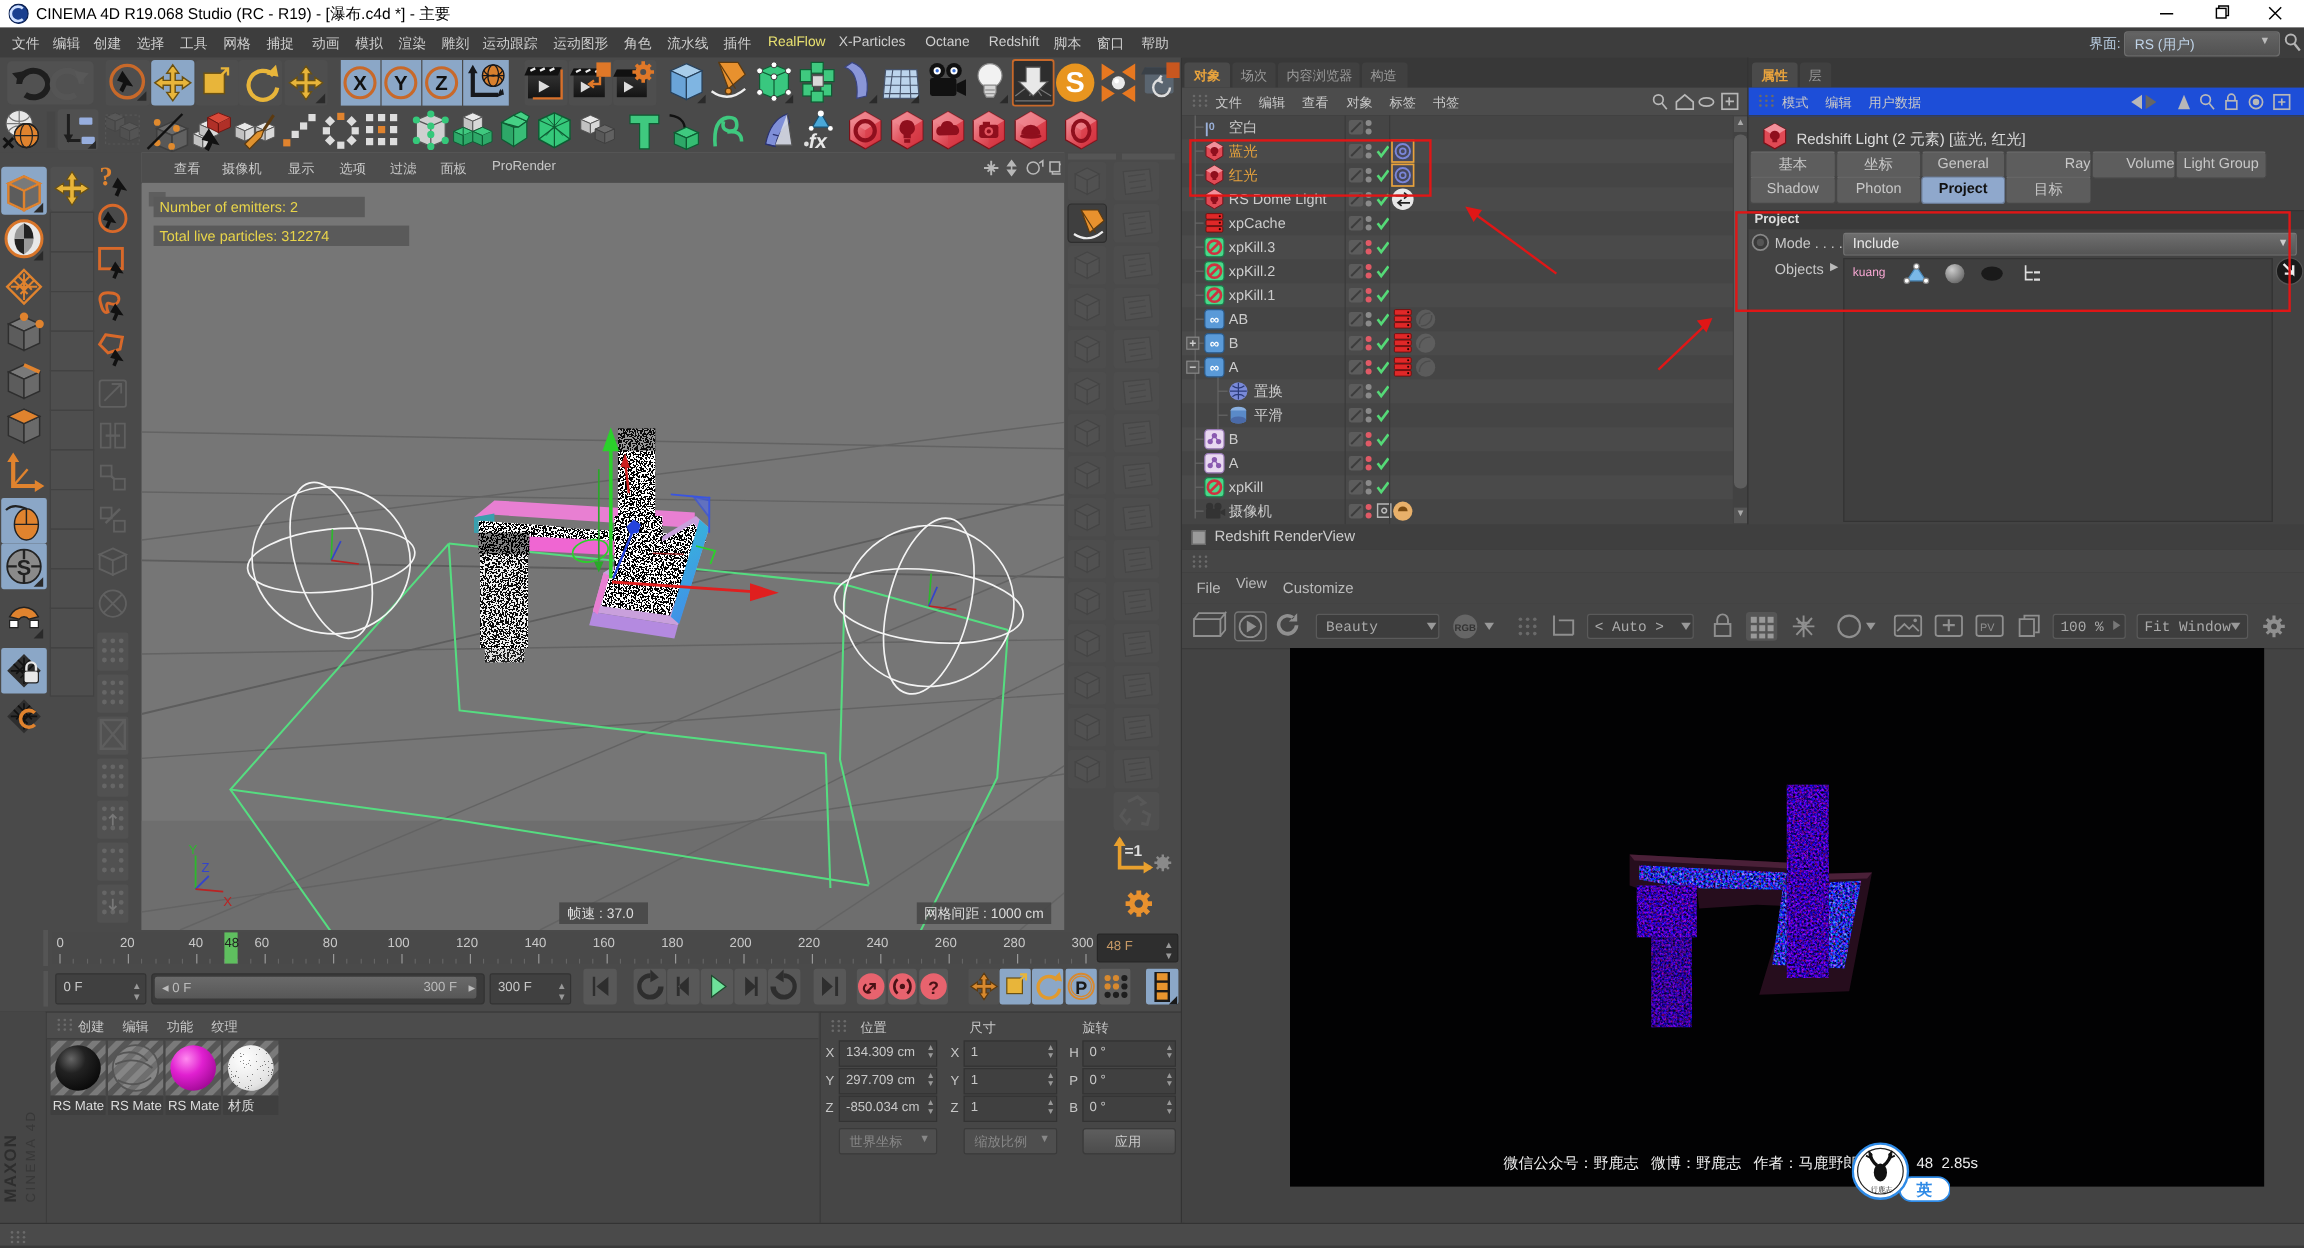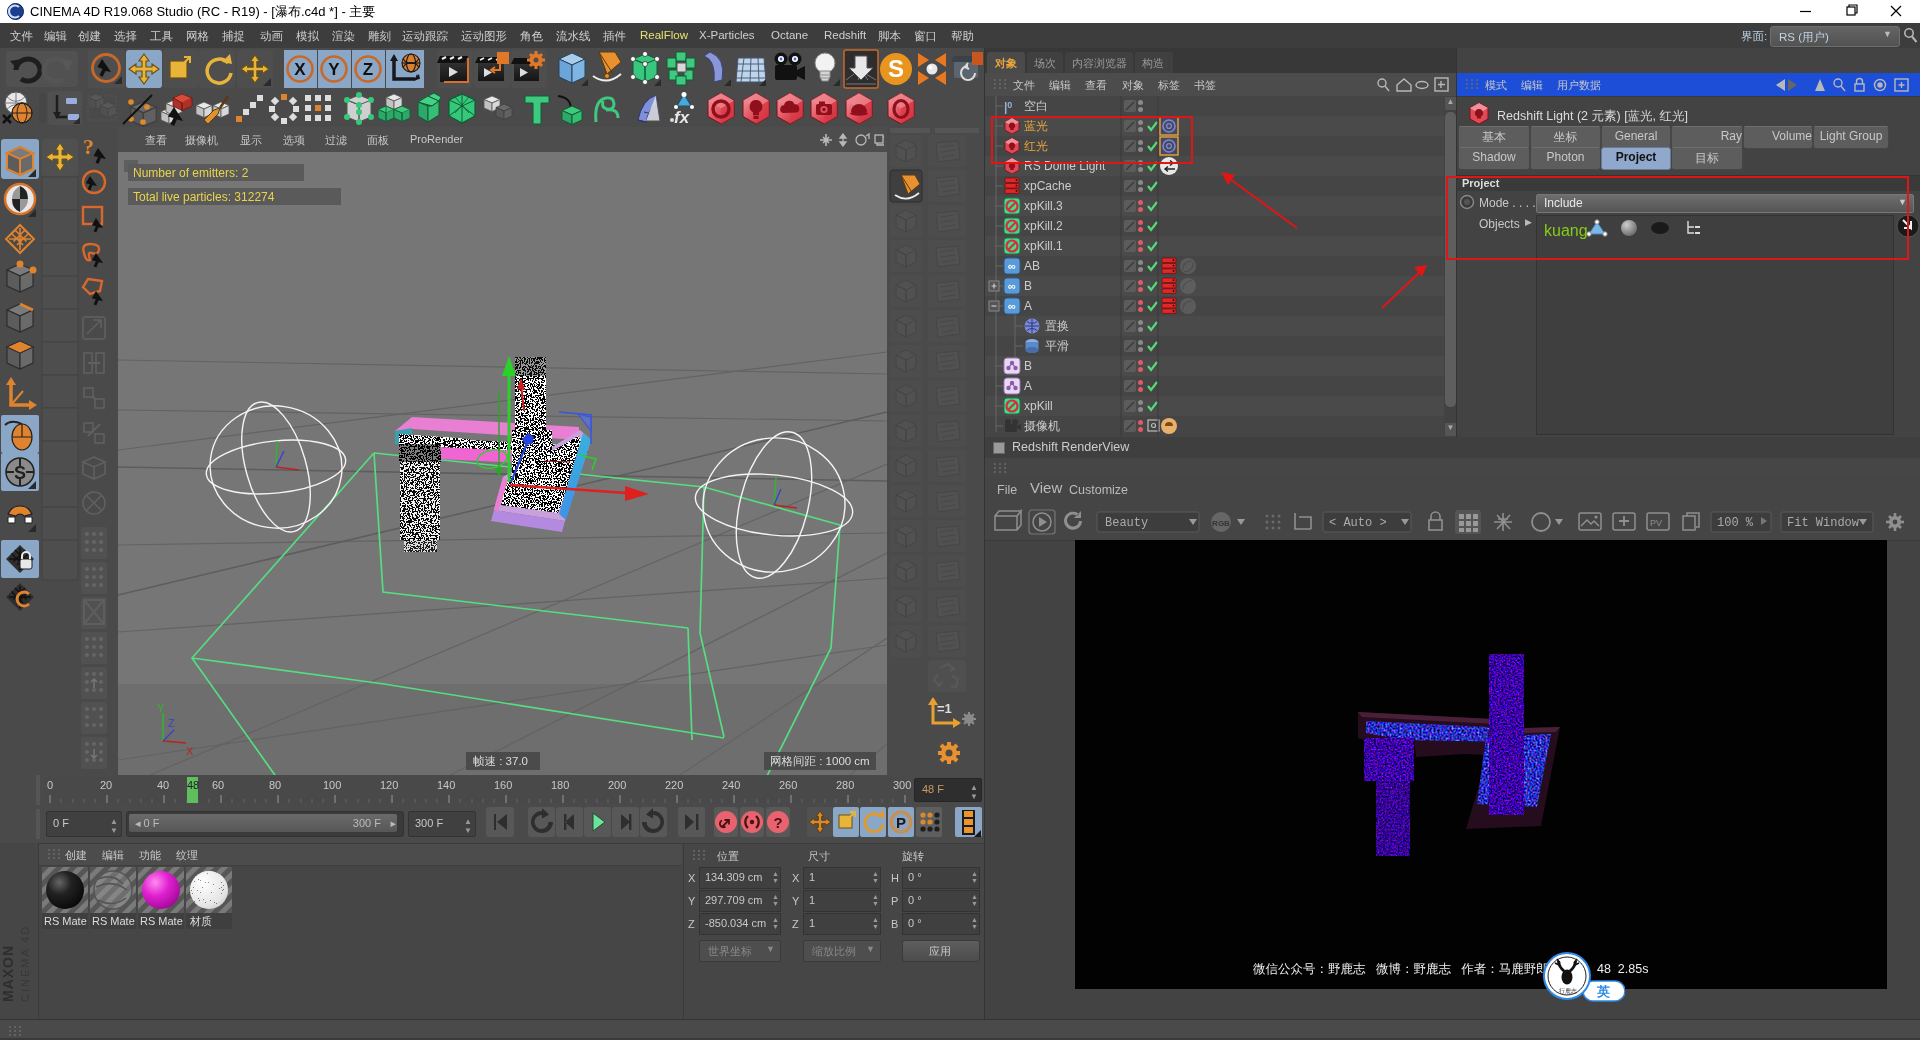--- a/index.html
+++ b/index.html
@@ -1625,20 +1625,28 @@
  </svg>
 
  <div class="ab" style="left:459px;top:48px;width:13px;height:341px;background:#424242;">
   <div class="ab" style="left:1px;top:1px;width:11px;height:13px;background:#555;color:#aaa;font-size:8px;text-align:center">▲</div>
   <div class="ab" style="left:1px;top:16px;width:11px;height:295px;background:#5e5e5e;border-radius:5px;"></div>
   <div class="ab" style="left:1px;top:327px;width:11px;height:13px;background:#555;color:#aaa;font-size:8px;text-align:center">▼</div>
  </div>
 </div>
 
 <div class="ab" id="attrs" style="left:1457px;top:48px;width:463px;height:389px;background:#434343;">
+ <div class="ab" style="left:0;top:0;width:463px;height:25px;background:#383838;">
+  <div class="ab" style="left:3px;top:4px;width:38px;height:21px;background:#4a4a4a;border-radius:3px 3px 0 0">
+          <span class="txt" style="left:8px;top:4px;color:#e8a33d;font-weight:bold">属性</span>
+        </div>
+  <div class="ab" style="left:43px;top:4px;width:26px;height:21px;background:#404040;border-radius:3px 3px 0 0">
+          <span class="txt" style="left:7px;top:4px;color:#999">层</span>
+        </div>
+ </div>
  <div class="ab" style="left:0;top:25px;width:463px;height:23px;background:#1d4ed8;border-bottom:1px solid #3a3a3a">
   <svg class="ab" style="left:8px;top:5px" width="14" height="12">
           <g fill="#6a6a6a">
             <circle cx="2" cy="2" r="1.1"></circle>
             <circle cx="7" cy="2" r="1.1"></circle>
             <circle cx="12" cy="2" r="1.1"></circle>
             <circle cx="2" cy="6" r="1.1"></circle>
             <circle cx="7" cy="6" r="1.1"></circle>
             <circle cx="12" cy="6" r="1.1"></circle>
             <circle cx="2" cy="10" r="1.1"></circle>
@@ -1700,21 +1708,21 @@
       </svg>
  <span class="txt" style="left:22px;top:148px;font-size:12px">Mode . . . .</span>
  <div class="ab" style="left:79px;top:146px;width:376px;height:17px;background:linear-gradient(#6e6e6e,#555);border:1px solid #777;border-radius:2px;">
         <span class="txt" style="left:7px;top:1px;font-size:12px;color:#e8e8e8">Include</span>
   <span class="txt" style="right:6px;top:2px;color:#ccc;font-size:9px">▼</span>
  </div>
 
  <span class="txt" style="left:22px;top:169px;font-size:12px">Objects</span>
  <span class="txt" style="left:68px;top:169px;font-size:9px;color:#bbb">▶</span>
  <div class="ab" style="left:79px;top:167px;width:356px;height:218px;background:#3f3f3f;border:1px solid #333;">
-  <span class="txt" style="left:7px;top:6px;font-size:16px;color:#84cc16">kuang</span>
+  <span class="txt" style="left:7px;top:6px;font-size:10px;color:#f9a8d4">kuang</span>
   <svg class="ab" style="left:48px;top:2px" width="130" height="20" viewBox="0 0 130 20">
    <path d="M12,4 L20,16 H4 Z" fill="#7ab8e8" stroke="#4a88b8"></path>
    <circle cx="12" cy="4" r="2.2" fill="#fff" stroke="#888"></circle>
           <circle cx="4" cy="16" r="2.2" fill="#fff" stroke="#888"></circle>
           <circle cx="20" cy="16" r="2.2" fill="#fff" stroke="#888"></circle>
    <radialGradient id="sphg" cx="0.35" cy="0.3" r="0.9">
             <stop offset="0" stop-color="#ccc"></stop>
             <stop offset="1" stop-color="#555"></stop>
           </radialGradient>
    <circle cx="44" cy="10" r="8" fill="url(#sphg)"></circle>
@@ -1746,21 +1754,21 @@
             <circle cx="7" cy="6" r="1.1"></circle>
             <circle cx="12" cy="6" r="1.1"></circle>
             <circle cx="2" cy="10" r="1.1"></circle>
             <circle cx="7" cy="10" r="1.1"></circle>
             <circle cx="12" cy="10" r="1.1"></circle>
           </g>
         </svg>
  </div>
  <div class="ab" style="left:0;top:40px;width:935px;height:26px;background:#454545;">
   <span class="txt" style="left:12px;top:6px;font-size:12.5px;color:#bbb">File</span>
-  <span class="txt" style="left:45px;top:2px;font-size:15px;color:#bbb">View</span>
+  <span class="txt" style="left:45px;top:2px;font-size:12px;color:#bbb">View</span>
   <span class="txt" style="left:84px;top:6px;font-size:12.5px;color:#bbb">Customize</span>
  </div>
  <div class="ab" style="left:0;top:66px;width:935px;height:37px;background:#454545;border-bottom:1px solid #3a3a3a">
   <svg class="ab" style="left:8px;top:5px" width="920" height="28" viewBox="0 0 920 28" fill="#8f8f8f">
    <path d="M2,8 h22 v14 h-22 z M2,8 l4,-5 h22 l-4,5 M24,8 l4,-5 v14 l-4,5" stroke="#8f8f8f" fill="none" stroke-width="1.5"></path>
    <g>
             <rect x="36" y="2" width="26" height="24" rx="3" fill="none" stroke="#777" stroke-width="1.2"></rect>
             <circle cx="49" cy="14" r="9" fill="none" stroke="#8f8f8f" stroke-width="1.5"></circle>
             <path d="M46,9 l8,5 -8,5 z"></path>
           </g>

